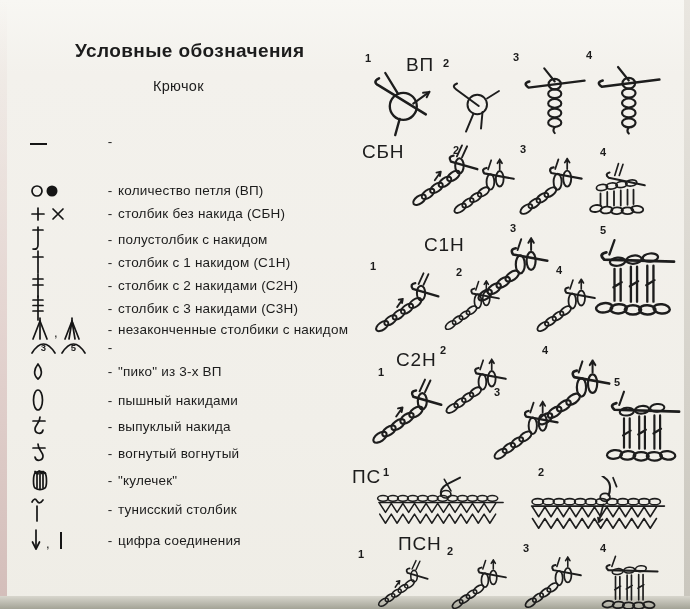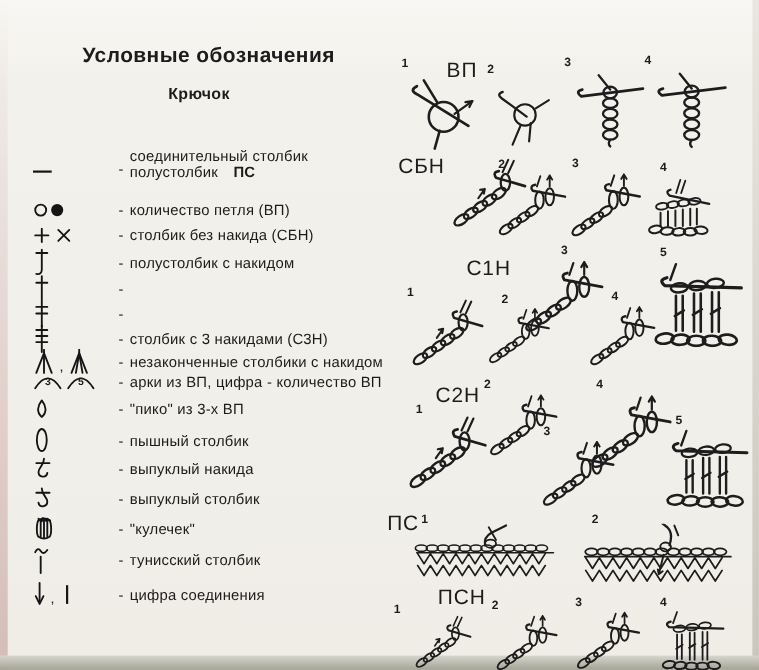--- a/index.html
+++ b/index.html
@@ -8,21 +8,21 @@
     background:linear-gradient(180deg,#f8f7f3 0%,#f3f1ec 12%,#f1efe9 70%,#efede6 100%);
     font-family:"Liberation Sans",sans-serif;color:#1c1c1c;
   }
   .edge-left{position:absolute;left:0;top:0;width:7px;height:100%;
     background:linear-gradient(180deg,rgba(250,248,246,0) 0%,rgba(221,199,196,.7) 55%,#d3bdb9 100%);}
   .edge-right{position:absolute;right:0;top:0;width:6px;height:100%;
     background:linear-gradient(180deg,#e9e6e0,#c9c6bd);}
   .edge-bottom{position:absolute;left:0;bottom:0;width:100%;height:13px;
     background:linear-gradient(180deg,#d8d6cd,#a3a396);}
   .title{position:absolute;left:75px;top:40px;font-size:19px;font-weight:600;letter-spacing:.4px;}
-  .subtitle{position:absolute;left:153px;top:78px;font-size:14.5px;font-weight:700;letter-spacing:.3px;}
+  .subtitle{position:absolute;left:153px;top:78px;font-size:14.5px;font-weight:400;letter-spacing:.3px;}
 
   .lrow{position:absolute;left:30px;width:335px;display:flex;align-items:center;}
   .sym{width:72px;display:flex;align-items:center;gap:3px;flex-shrink:0;}
   .dash{width:16px;text-align:center;flex-shrink:0;font-size:13.5px;}
   .txt{font-size:13.5px;white-space:nowrap;letter-spacing:.2px;}
   svg.ico{stroke:#151515;fill:none;stroke-width:1.7;stroke-linecap:round;stroke-linejoin:round;flex-shrink:0;}
   svg.ico .fill{fill:#151515;stroke:none;}
   .slipline{display:inline-block;width:17px;height:2.4px;background:#151515;}
   .vbar{display:inline-block;width:2px;height:17px;background:#151515;margin-left:6px;}
   .comma{font-size:13px;margin:6px 1px 0 1px;}
@@ -170,24 +170,20 @@
   <div class="title">Условные обозначения</div>
   <div class="subtitle">Крючок</div>
 
   <div>
 
     <div class="lrow" style="top:134px;align-items:flex-end;">
       <span class="sym" style="padding-bottom:7px;">
           <span class="slipline"></span>
         </span>
       <span class="dash" style="padding-bottom:3px;">-</span>
-      <div class="txt">
-        <div class="wide">соединительный столбик</div>
-        <div><span>полустолбик</span><span style="margin-left:14px;font-weight:600;">ПС</span></div>
-      </div>
     </div>
 
     <div class="lrow" style="top:183px;">
       <span class="sym">
           <svg class="ico" width="32" height="14">
             <circle cx="7" cy="7" r="5"></circle>
             <circle class="fill" cx="22" cy="7" r="5.5"></circle>
           </svg>
         </span>
       <span class="dash">-</span>
@@ -217,30 +213,32 @@
     </div>
 
     <div class="lrow" style="top:249px;">
       <span class="sym">
           <svg class="ico" width="16" height="26">
             <path d="M8 2 V24"></path>
             <path d="M3 8 H13"></path>
           </svg>
         </span>
       <span class="dash">-</span>
+      <span class="txt">столбик с 1 накидом (С1Н)</span>
     </div>
 
     <div class="lrow" style="top:272px;">
       <span class="sym">
           <svg class="ico" width="16" height="27">
             <path d="M8 2 V25"></path>
             <path d="M3 7 H13 M3 13 H13"></path>
           </svg>
         </span>
       <span class="dash">-</span>
+      <span class="txt">столбик с 2 накидами (С2Н)</span>
     </div>
 
     <div class="lrow" style="top:294px;">
       <span class="sym">
           <svg class="ico" width="16" height="28">
             <path d="M8 2 V26"></path>
             <path d="M3 6 H13 M3 11.5 H13 M3 17 H13"></path>
           </svg>
         </span>
       <span class="dash">-</span>
@@ -274,41 +272,40 @@
           <span class="digit">3</span>
         </span>
         <span class="arcwrap">
           <svg class="ico" width="27" height="16">
               <path d="M2 14 Q13.5 -4 25 14"></path>
             </svg>
           <span class="digit">5</span>
         </span>
       </span>
       <span class="dash">-</span>
-      <span class="txt">арки из ВП, цифра - количество ВП</span>
     </div>
 
     <div class="lrow" style="top:362px;">
       <span class="sym">
           <svg class="ico" width="16" height="19">
             <path d="M8 2 C4 7 3 13 8 17 C13 13 12 7 8 2 Z"></path>
           </svg>
         </span>
       <span class="dash">-</span>
       <span class="txt">"пико" из 3-х ВП</span>
     </div>
 
     <div class="lrow" style="top:388px;">
       <span class="sym">
           <svg class="ico" width="16" height="24">
             <ellipse cx="8" cy="12" rx="4.5" ry="10"></ellipse>
           </svg>
         </span>
       <span class="dash">-</span>
-      <span class="txt">пышный столбик</span>
+      <span class="txt">пышный накидами</span>
     </div>
 
     <div class="lrow" style="top:415px;">
       <span class="sym">
           <svg class="ico" width="18" height="22">
             <path d="M3 6 H15"></path>
             <path d="M10 2 C10 8 5 10 5 14 C5 19 12 20 13 15"></path>
           </svg>
         </span>
       <span class="dash">-</span>
@@ -318,21 +315,21 @@
     <div class="lrow" style="top:442px;">
       <span class="sym">
           <svg class="ico" width="18" height="22">
             <g transform="scale(-1,1) translate(-18,0)">
               <path d="M3 6 H15"></path>
               <path d="M10 2 C10 8 5 10 5 14 C5 19 12 20 13 15"></path>
             </g>
           </svg>
         </span>
       <span class="dash">-</span>
-      <span class="txt">выпуклый столбик</span>
+      <span class="txt">вогнутый вогнутый</span>
     </div>
 
     <div class="lrow" style="top:469px;">
       <span class="sym">
           <svg class="ico" width="20" height="23" stroke-width="1.4">
             <path d="M5 4 C3 7 3 17 5 19 C8 21 12 21 15 19 C17 17 17 7 15 4 C12 2 8 2 5 4 Z"></path>
             <path d="M5 4 H15"></path>
             <path d="M7 5 V19 M10 5 V20 M13 5 V19"></path>
             <path d="M5 2.5 L8 5 M9 2 L12 4.5 M13 2.5 L15.5 4.5"></path>
           </svg>

